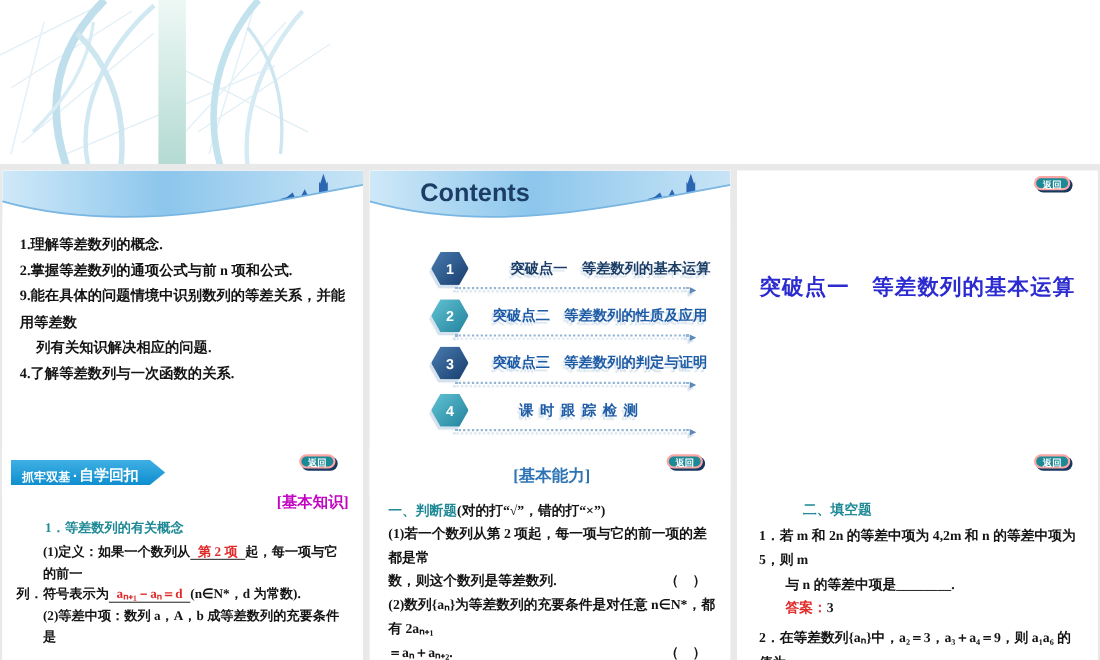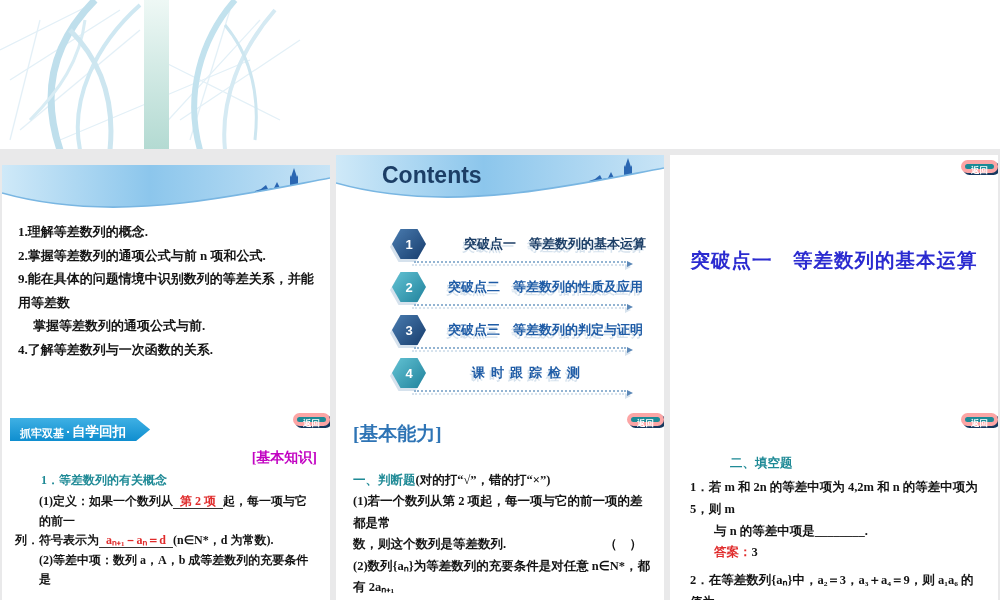--- a/index.html
+++ b/index.html
@@ -6,28 +6,28 @@
   body{
     width:1000px;height:600px;position:relative;overflow:hidden;
     background:#ffffff;font-family:"Liberation Serif",serif;
   }
   
   .decor{position:absolute;left:0;top:0;width:340px;height:150px;}
   
   .grid{position:absolute;left:0;top:149px;width:1000px;height:451px;
         background:var(--gridbg,#e9e9ea);overflow:hidden;}
   .slide{position:absolute;width:328px;height:295px;background:#fff;overflow:hidden;}
-  #s1{left:2px;top:16px}   #s2{left:336px;top:6px}  #s3{left:670px;top:6px}
+  #s1{left:2px;top:6px}   #s2{left:336px;top:6px}  #s3{left:670px;top:6px}
   #s4{left:2px;top:259px} #s5{left:336px;top:259px}#s6{left:670px;top:259px}
   .band{position:absolute;left:0;top:0;width:328px;height:46px;}
   
   .btn-return{
-    position:absolute;top:5px;right:0;height:13px;line-height:12px;
+    position:absolute;top:5px;right:25px;height:13px;line-height:12px;
     padding:0 6px;font-size:8.5px;font-weight:bold;color:#fff;
-    background:var(--btn,#1b8a96);border:4px solid #fca5a5;border-radius:8px;
+    background:var(--btn,#1b8a96);border:2px solid #fca5a5;border-radius:8px;
     box-shadow:2px 2px 0 var(--btnshadow,#16395f);
     font-family:"Liberation Sans",sans-serif;cursor:pointer;z-index:5;
   }
   
   .s1-head{margin:26px 0 0 32px;font-family:"Liberation Sans",sans-serif;
            font-size:14.5px;font-weight:bold;color:var(--indigo,#232c8c);}
   .s1-items{margin:10px 14px 0 16px;font-size:13px;font-weight:bold;
             color:var(--ink,#141414);line-height:23.5px;}
   .s1-line.indent{padding-left:15px;}
   
@@ -65,21 +65,21 @@
   .ribbon .rb{font-size:13.5px;font-weight:bold;}
   .s4-body{padding:40px 13px 0 13px;font-size:12px;font-weight:bold;
            color:var(--ink,#141414);line-height:19.5px;}
   .s4-h{text-align:right;color:var(--magenta,#c203c2);font-size:14px;margin-bottom:3px;}
   .sec{color:var(--teal,#1f8a96);margin:2px 0 2px 26px;}
   .ind{padding-left:24px;}
   .fill{color:var(--red,#e02b2b);border-bottom:1.6px solid #333;padding:0 7px;}
   
   .s5-body{padding:15px 14px 0 17px;font-size:12.5px;font-weight:bold;
            color:var(--ink,#141414);line-height:21.5px;}
-  .s5-h{text-align:left;color:var(--blue2,#2e74b5);font-size:19px;margin-bottom:25px;}
+  .s5-h{text-align:center;color:var(--blue2,#2e74b5);font-size:15px;margin-bottom:9px;}
   .tealtxt{color:var(--teal,#1f8a96);}
   .qline{display:flex;white-space:nowrap;}
   .paren{margin-left:auto;padding-right:8px;}
   
   .s6-body{padding:44px 14px 0 20px;font-size:12.5px;font-weight:bold;
            color:var(--ink,#141414);line-height:22px;}
   .s6-h{color:var(--teal,#1f8a96);margin-bottom:2px;margin-left:40px;}
   .ansline{line-height:20px;}
   .ansline .anslabel{color:var(--red,#e02b2b);}
   .gap6{margin-top:7px;}
@@ -137,21 +137,21 @@
         </g>
         <path d="M0,28 C50,42 110,46 180,38 C240,31 290,20 328,13 L328,46 L0,46 Z" fill="#ffffff"></path>
         <path d="M0,28 C50,42 110,46 180,38 C240,31 290,20 328,13" stroke="#79b6e2" stroke-width="1.6" fill="none"></path>
       </svg>
     </div>
     <div class="s1-head">[考纲要求]</div>
     <div class="s1-items">
       <div class="s1-line">1.理解等差数列的概念.</div>
       <div class="s1-line">2.掌握等差数列的通项公式与前 n 项和公式.</div>
       <div class="s1-line">9.能在具体的问题情境中识别数列的等差关系，并能用等差数</div>
-      <div class="s1-line indent">掌握等差数列的通项公式与前.</div>
+      <div class="s1-line indent">列有关知识解决相应的问题.</div>
       <div class="s1-line">4.了解等差数列与一次函数的关系.</div>
     </div>
   </section>
 
   <section class="slide" id="s2">
     <div class="band">
       <svg width="328" height="46" viewBox="0 0 328 46">
         <defs>
           <linearGradient id="bgB" x1="0" y1="0" x2="1" y2="0">
             <stop offset="0" stop-color="#cfe9f8"></stop>

